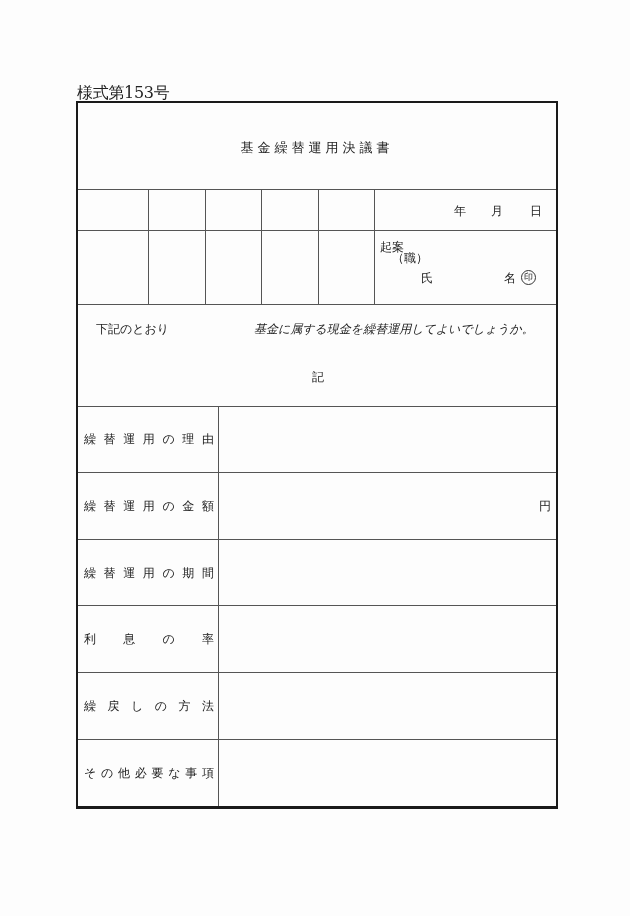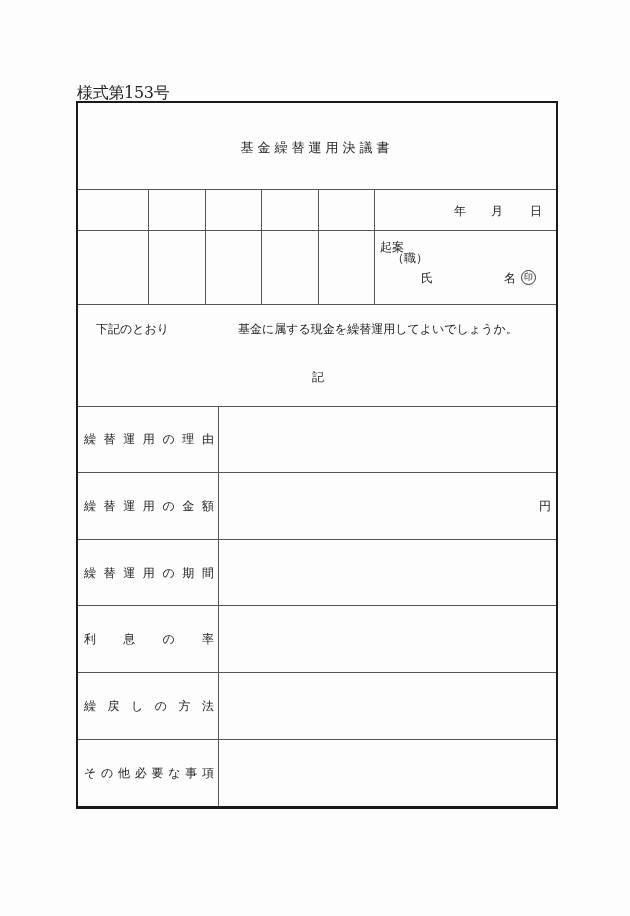--- a/index.html
+++ b/index.html
@@ -49,21 +49,21 @@
   <div class="txt" style="left:452px;top:100px;">日</div>
 
   <div class="txt" style="left:314px;top:147px;">（職）</div>
   <div class="txt" style="left:343px;top:167px;">氏</div>
   <div class="txt" style="left:426px;top:167px;">名</div>
   <div class="txt" style="left:443px;top:167px;"><span class="seal">印</span></div>
 
   <div class="hline" style="top:201px;"></div>
 
   <div class="txt" style="left:18px;top:218px;">下記のとおり</div>
-  <div class="txt" style="left:160px;top:218px;">基金に属する現金を繰替運用してよいでしょうか。</div>
+  <div class="txt" style="left:176px;top:218px;font-style:italic;">基金に属する現金を繰替運用してよいでしょうか。</div>
   <div class="txt" style="left:234px;top:266px;">記</div>
   <div class="hline" style="top:303px;"></div>
 
   <div class="vline" style="left:140px;top:303px;height:400px;"></div>
 
   <div>
     <div class="label" style="top:328px;">
       <span>繰</span>
         <span>替</span>
         <span>運</span>

